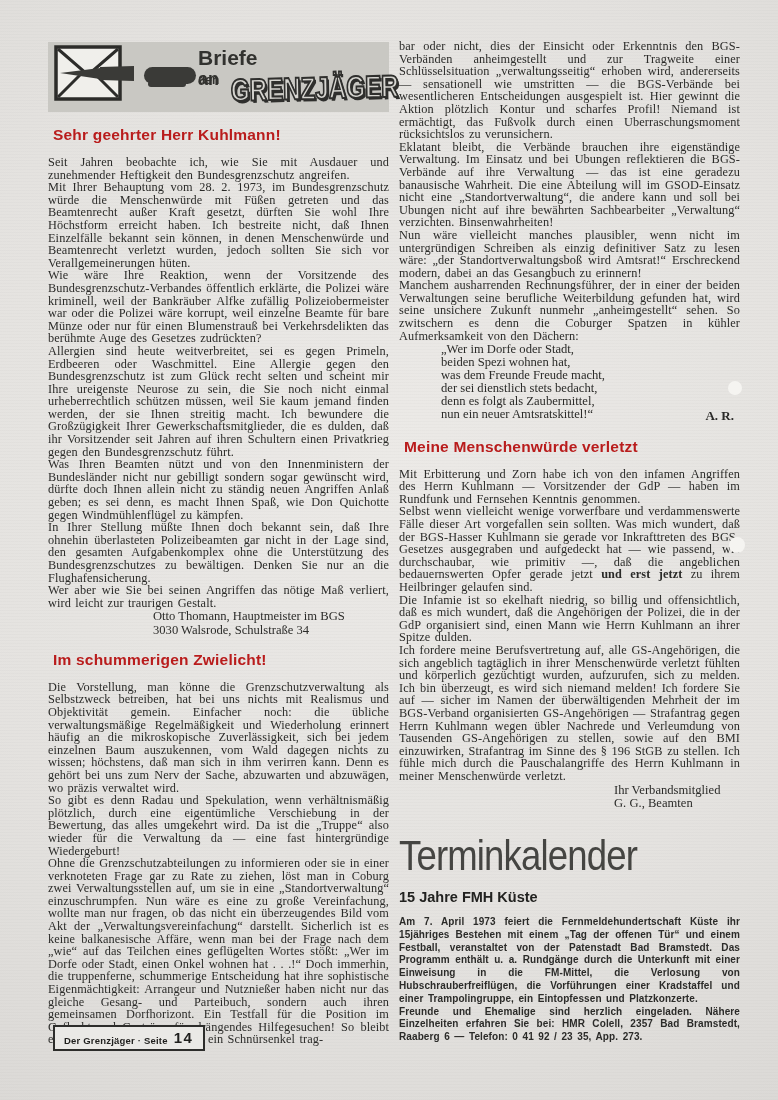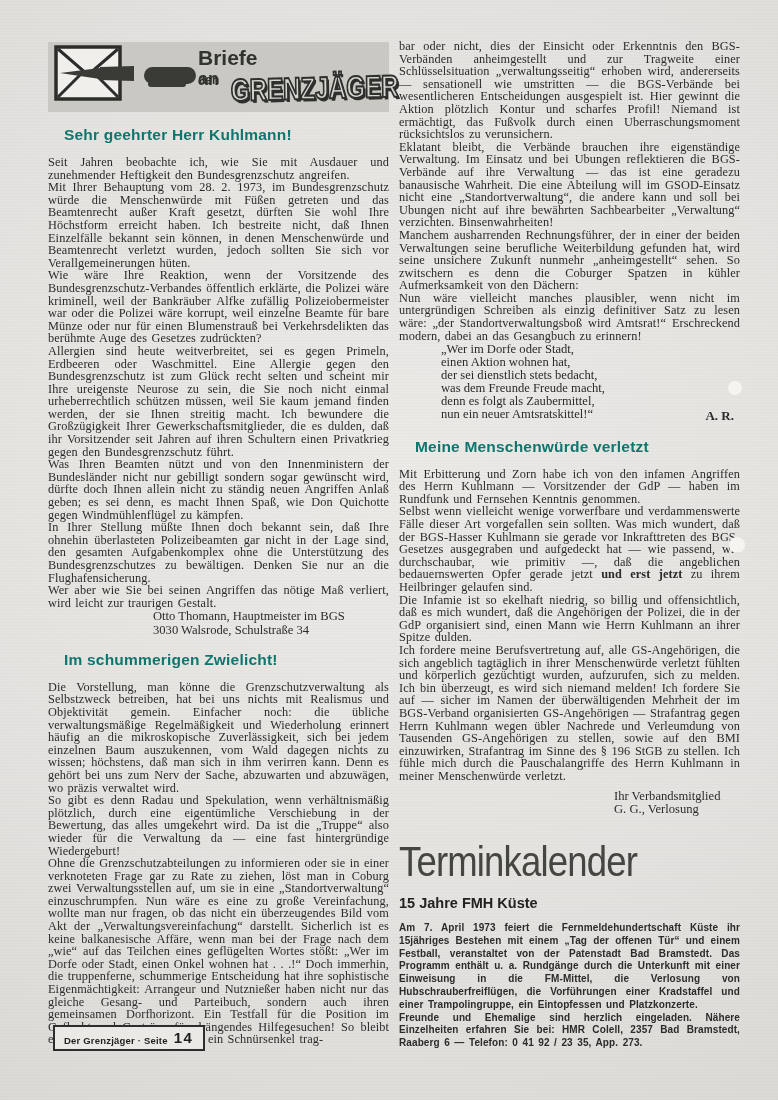--- a/index.html
+++ b/index.html
@@ -20,28 +20,28 @@
   .m-word{position:absolute;left:150px;font-family:"Liberation Sans",sans-serif;font-weight:bold;color:#32322f;line-height:1;}
   .m-briefe{top:5px;font-size:21px;}
   .m-an{top:28px;font-size:18px;text-align:right;}
   .m-den{top:32px;font-size:12px;}
   .m-brand{position:absolute;left:183px;top:33px;font-family:"Liberation Sans",sans-serif;
     font-weight:bold;font-size:31px;line-height:1;white-space:nowrap;color:#d6d5d0;
     -webkit-text-stroke:2px #2f2f2d;text-shadow:2.5px 2.5px 0 #2f2f2d,1px 1px 0 #2f2f2d;
     transform:scaleX(.78) rotate(-1.2deg);transform-origin:left bottom;letter-spacing:0px;}
 
   h2{font-family:"Liberation Sans",sans-serif;font-weight:bold;font-size:15.5px;
-     color:#0f766e;margin:14px 0 12px 16px;letter-spacing:.2px;}
+     color:#b91c1c;margin:14px 0 12px 5px;letter-spacing:.2px;}
   .para{margin:0;text-align:justify;font-size:12.3px;line-height:12.6px;
         letter-spacing:.1px;word-spacing:1.2px;}
   .sans .para{font-family:"Liberation Sans",sans-serif;font-size:10px;line-height:12.8px;word-spacing:1.6px;font-weight:bold;}
 
   .sig-block{margin:1px 0 2px 105px;}
   .sig-line{font-size:12.6px;line-height:13.2px;}
-  .right-sig{margin-left:215px;margin-top:7px;}
+  .right-sig{margin-left:215px;margin-top:1px;}
 
   .poem{margin:1px 0 0 42px;}
   .poem-line{font-size:12.6px;line-height:12.9px;}
   .poem-sig{text-align:right;font-size:13px;margin-top:-13px;padding-right:6px;font-weight:bold;}
 
   .tk-title{margin-top:24px;font-family:"Liberation Sans",sans-serif;font-weight:400;
     font-size:43px;line-height:1;color:#454542;letter-spacing:-1px;
     transform:scaleX(.85);transform-origin:left;white-space:nowrap;}
   h3{font-family:"Liberation Sans",sans-serif;font-weight:bold;font-size:14.5px;
      color:#222220;margin:12px 0 11px 0;}
@@ -109,49 +109,49 @@
       </div>
 
   </div>
 
   <div class="col">
 
     <div>
 
     <p class="para">bar oder nicht, dies der Einsicht oder Erkenntnis den BGS-Verbänden anheimgestellt und zur Tragweite einer Schlüsselsituation „verwaltungsseitig“ erhoben wird, andererseits — sensationell wie umstritten — die BGS-Verbände bei wesentlicheren Entscheidungen ausgespielt ist. Hier gewinnt die Aktion plötzlich Kontur und scharfes Profil! Niemand ist ermächtigt, das Fußvolk durch einen Uberraschungsmoment rücksichtslos zu verunsichern.</p>
         <p class="para">Eklatant bleibt, die Verbände brauchen ihre eigenständige Verwaltung. Im Einsatz und bei Ubungen reflektieren die BGS-Verbände auf ihre Verwaltung — das ist eine geradezu banausische Wahrheit. Die eine Abteilung will im GSOD-Einsatz nicht eine „Standortverwaltung“, die andere kann und soll bei Ubungen nicht auf ihre bewährten Sachbearbeiter „Verwaltung“ verzichten. Binsenwahrheiten!</p>
+        <p class="para">Nun wäre vielleicht manches plausibler, wenn nicht im untergründigen Schreiben als einzig definitiver Satz zu lesen wäre: „der Standortverwaltungsboß wird Amtsrat!“ Erschreckend modern, dabei an das Gesangbuch zu erinnern!</p>
         <p class="para">Manchem ausharrenden Rechnungsführer, der in einer der beiden Verwaltungen seine berufliche Weiterbildung gefunden hat, wird seine unsichere Zukunft nunmehr „anheimgestellt“ sehen. So zwitschern es denn die Coburger Spatzen in kühler Aufmerksamkeit von den Dächern:</p>
-        <p class="para">Nun wäre vielleicht manches plausibler, wenn nicht im untergründigen Schreiben als einzig definitiver Satz zu lesen wäre: „der Standortverwaltungsboß wird Amtsrat!“ Erschreckend modern, dabei an das Gesangbuch zu erinnern!</p>
       </div>
 
     <div class="poem">
 
     <div class="poem-line">„Wer im Dorfe oder Stadt,</div>
-        <div class="poem-line">einen Aktion wohnen hat,</div>
+        <div class="poem-line">beiden Spezi wohnen hat,</div>
+        <div class="poem-line">was dem Freunde Freude macht,</div>
         <div class="poem-line">der sei dienstlich stets bedacht,</div>
-        <div class="poem-line">was dem Freunde Freude macht,</div>
         <div class="poem-line">denn es folgt als Zaubermittel,</div>
         <div class="poem-line">nun ein neuer Amtsratskittel!“</div>
       </div>
     <div class="poem-sig">A. R.</div>
 
     <h2>Meine Menschenwürde verletzt</h2>
 
     <div>
 
     <p class="para">Mit Erbitterung und Zorn habe ich von den infamen Angriffen des Herrn Kuhlmann — Vorsitzender der GdP — haben im Rundfunk und Fernsehen Kenntnis genommen.</p>
         <p class="para">Selbst wenn vielleicht wenige vorwerfbare und verdammenswerte Fälle dieser Art vorgefallen sein sollten. Was mich wundert, daß der BGS-Hasser Kuhlmann sie gerade vor Inkrafttreten des BGS-Gesetzes ausgegraben und aufgedeckt hat — wie passend, wie durchschaubar, wie primitiv —, daß die angeblichen bedauernswerten Opfer gerade jetzt <b>und erst jetzt</b> zu ihrem Heilbringer gelaufen sind.</p>
         <p class="para">Die Infamie ist so ekelhaft niedrig, so billig und offensichtlich, daß es mich wundert, daß die Angehörigen der Polizei, die in der GdP organisiert sind, einen Mann wie Herrn Kuhlmann an ihrer Spitze dulden.</p>
         <p class="para">Ich fordere meine Berufsvertretung auf, alle GS-Angehörigen, die sich angeblich tagtäglich in ihrer Menschenwürde verletzt fühlten und körperlich gezüchtigt wurden, aufzurufen, sich zu melden. Ich bin überzeugt, es wird sich niemand melden! Ich fordere Sie auf — sicher im Namen der überwältigenden Mehrheit der im BGS-Verband organisierten GS-Angehörigen — Strafantrag gegen Herrn Kuhlmann wegen übler Nachrede und Verleumdung von Tausenden GS-Angehörigen zu stellen, sowie auf den BMI einzuwirken, Strafantrag im Sinne des § 196 StGB zu stellen. Ich fühle mich durch die Pauschalangriffe des Herrn Kuhlmann in meiner Menschenwürde verletzt.</p>
       </div>
 
     <div class="sig-block right-sig">
 
     <div class="sig-line">Ihr Verbandsmitglied</div>
-        <div class="sig-line">G. G., Verlosung</div>
+        <div class="sig-line">G. G., Beamten</div>
       </div>
 
     <div class="tk-title">Terminkalender</div>
     <h3>15 Jahre FMH Küste</h3>
 
     <div class="sans">
 
     <p class="para">Am 7. April 1973 feiert die Fernmeldehundertschaft Küste ihr 15jähriges Bestehen mit einem „Tag der offenen Tür“ und einem Festball, veranstaltet von der Patenstadt Bad Bramstedt. Das Programm enthält u. a. Rundgänge durch die Unterkunft mit einer Einweisung in die FM-Mittel, die Verlosung von Hubschrauberfreiflügen, die Vorführungen einer Kradstaffel und einer Trampolingruppe, ein Eintopfessen und Platzkonzerte.</p>
         <p class="para">Freunde und Ehemalige sind herzlich eingeladen. Nähere Einzelheiten erfahren Sie bei: HMR Colell, 2357 Bad Bramstedt, Raaberg 6 — Telefon: 0 41 92 / 23 35, App. 273.</p>
       </div>

